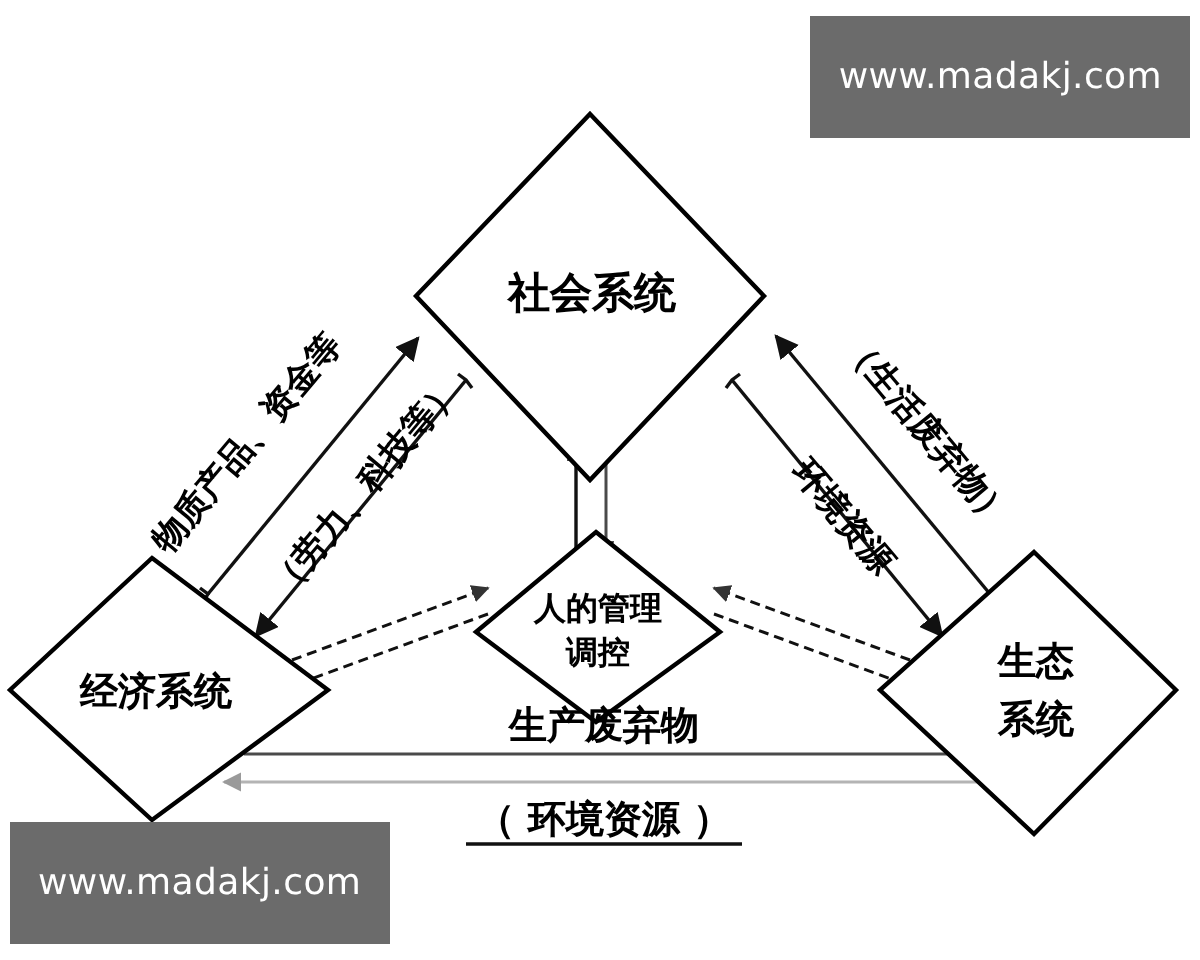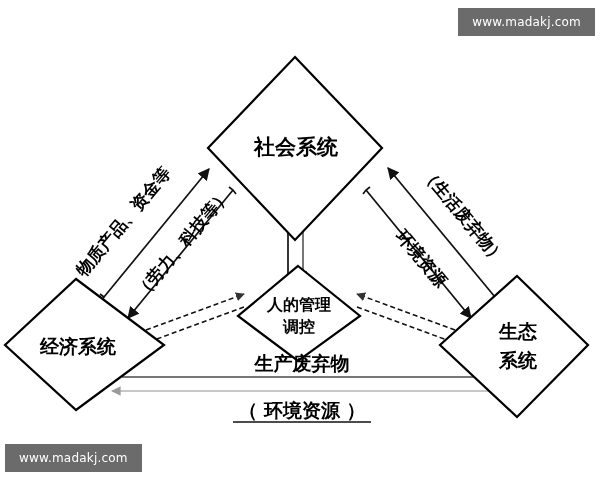--- a/index.html
+++ b/index.html
@@ -67,23 +67,23 @@
     stroke: #111111;
     stroke-width: 1.5;
     stroke-dasharray: 5 3;
     fill: none;
   }
   .watermark {
     position: absolute;
     background: #6b6b6b;
     color: #ffffff;
     font-family: "DejaVu Sans", "Liberation Sans", sans-serif;
-    font-size: 12px;
+    font-size: 18px;
     letter-spacing: 0.2px;
-    padding: 7px 14px;
+    padding: 20px 14px;
     white-space: nowrap;
   }
   #watermark-top { right: 5px; top: 8px; }
   #watermark-bottom { left: 5px; bottom: 8px; }
 </style>
 </head>
 <body>
 
 <div id="diagram-root">
 

